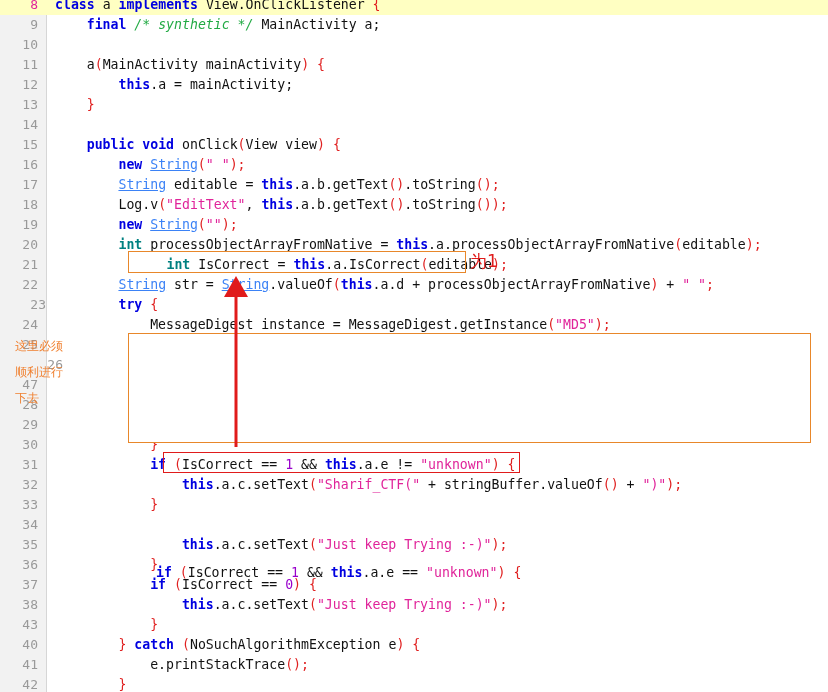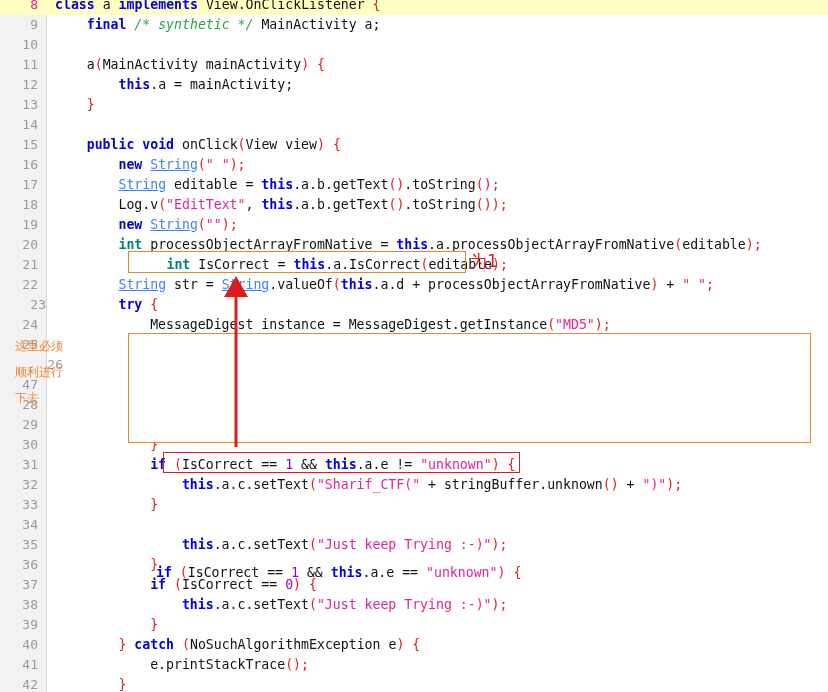--- a/index.html
+++ b/index.html
@@ -147,34 +147,34 @@
       <div class="code" style="top: 375px; left: 150.16px;"><span class="cls">StringBuffer</span><span class="pln"> stringBuffer = </span><span class="kw">new </span><span class="cls">StringBuffer</span><span class="pun">()</span><span class="pun">;</span></div>
       <div class="ln" style="top: 395px;">28</div>
       <div class="code" style="top: 395px; left: 150.16px;"><span class="kw">for </span><span class="pun">(</span><span class="typ">byte</span><span class="pln"> b : digest</span><span class="pun">)</span><span class="pln"> </span><span class="pun">{</span></div>
       <div class="ln" style="top: 415px;">29</div>
       <div class="code" style="top: 415px; left: 181.88px;"><span class="pln">stringBuffer.append</span><span class="pun">(</span><span class="cls">Integer</span><span class="pln">.toString</span><span class="pun">((</span><span class="pln">b &amp; </span><span class="num">255</span><span class="pun">)</span><span class="pln"> + </span><span class="num">256</span><span class="pln">, </span><span class="num">16</span><span class="pun">)</span><span class="pln">.substring</span><span class="pun">(</span><span class="num">1</span><span class="pun">))</span><span class="pun">;</span></div>
       <div class="ln" style="top: 435px;">30</div>
       <div class="code" style="top: 435px; left: 150.16px;"><span class="pun">}</span></div>
       <div class="ln" style="top: 455px;">31</div>
       <div class="code" style="top: 455px; left: 150.16px;"><span class="kw">if </span><span class="pun">(</span><span class="pln">IsCorrect == </span><span class="num">1</span><span class="pln"> &amp;&amp; </span><span class="kw">this</span><span class="pln">.a.e != </span><span class="str">"unknown"</span><span class="pun">)</span><span class="pln"> </span><span class="pun">{</span></div>
       <div class="ln" style="top: 475px;">32</div>
-      <div class="code" style="top: 475px; left: 181.88px;"><span class="kw">this</span><span class="pln">.a.c.setText</span><span class="pun">(</span><span class="str">"Sharif_CTF("</span><span class="pln"> + stringBuffer.unknown</span><span class="pun">()</span><span class="pln"> + </span><span class="str">")"</span><span class="pun">)</span><span class="pun">;</span></div>
+      <div class="code" style="top: 475px; left: 181.88px;"><span class="kw">this</span><span class="pln">.a.c.setText</span><span class="pun">(</span><span class="str">"Sharif_CTF("</span><span class="pln"> + stringBuffer.valueOf</span><span class="pun">()</span><span class="pln"> + </span><span class="str">")"</span><span class="pun">)</span><span class="pun">;</span></div>
       <div class="ln" style="top: 495px;">33</div>
       <div class="code" style="top: 495px; left: 150.16px;"><span class="pun">}</span></div>
       <div class="ln" style="top: 515px;">34</div>
       <div class="code" style="top: 515px; left: 156px; margin-top: 48px;"><span class="kw">if </span><span class="pun">(</span><span class="pln">IsCorrect == </span><span class="num">1</span><span class="pln"> &amp;&amp; </span><span class="kw">this</span><span class="pln">.a.e == </span><span class="str">"unknown"</span><span class="pun">)</span><span class="pln"> </span><span class="pun">{</span></div>
       <div class="ln" style="top: 535px;">35</div>
       <div class="code" style="top: 535px; left: 181.88px;"><span class="kw">this</span><span class="pln">.a.c.setText</span><span class="pun">(</span><span class="str">"Just keep Trying :-)"</span><span class="pun">)</span><span class="pun">;</span></div>
       <div class="ln" style="top: 555px;">36</div>
       <div class="code" style="top: 555px; left: 150.16px;"><span class="pun">}</span></div>
       <div class="ln" style="top: 575px;">37</div>
       <div class="code" style="top: 575px; left: 150.16px;"><span class="kw">if </span><span class="pun">(</span><span class="pln">IsCorrect == </span><span class="num">0</span><span class="pun">)</span><span class="pln"> </span><span class="pun">{</span></div>
       <div class="ln" style="top: 595px;">38</div>
       <div class="code" style="top: 595px; left: 181.88px;"><span class="kw">this</span><span class="pln">.a.c.setText</span><span class="pun">(</span><span class="str">"Just keep Trying :-)"</span><span class="pun">)</span><span class="pun">;</span></div>
-      <div class="ln" style="top: 615px;">39</div>
+      <div class="ln" style="top: 615px;">43</div>
       <div class="code" style="top: 615px; left: 150.16px;"><span class="pun">}</span></div>
       <div class="ln" style="top: 635px;">40</div>
       <div class="code" style="top: 635px; left: 118.44px;"><span class="pun">}</span><span class="pln"> </span><span class="kw">catch </span><span class="pun">(</span><span class="pln">NoSuchAlgorithmException e</span><span class="pun">)</span><span class="pln"> </span><span class="pun">{</span></div>
       <div class="ln" style="top: 655px;">41</div>
       <div class="code" style="top: 655px; left: 150.16px;"><span class="pln">e.printStackTrace</span><span class="pun">()</span><span class="pun">;</span></div>
       <div class="ln" style="top: 675px;">42</div>
       <div class="code" style="top: 675px; left: 118.44px;"><span class="pun">}</span></div>
     </div>
 
   <div class="ann-big-orange" id="ann-try" style="left: 128px; top: 333px; width: 683px; height: 110px; border-color: rgb(232, 135, 42);"></div>

